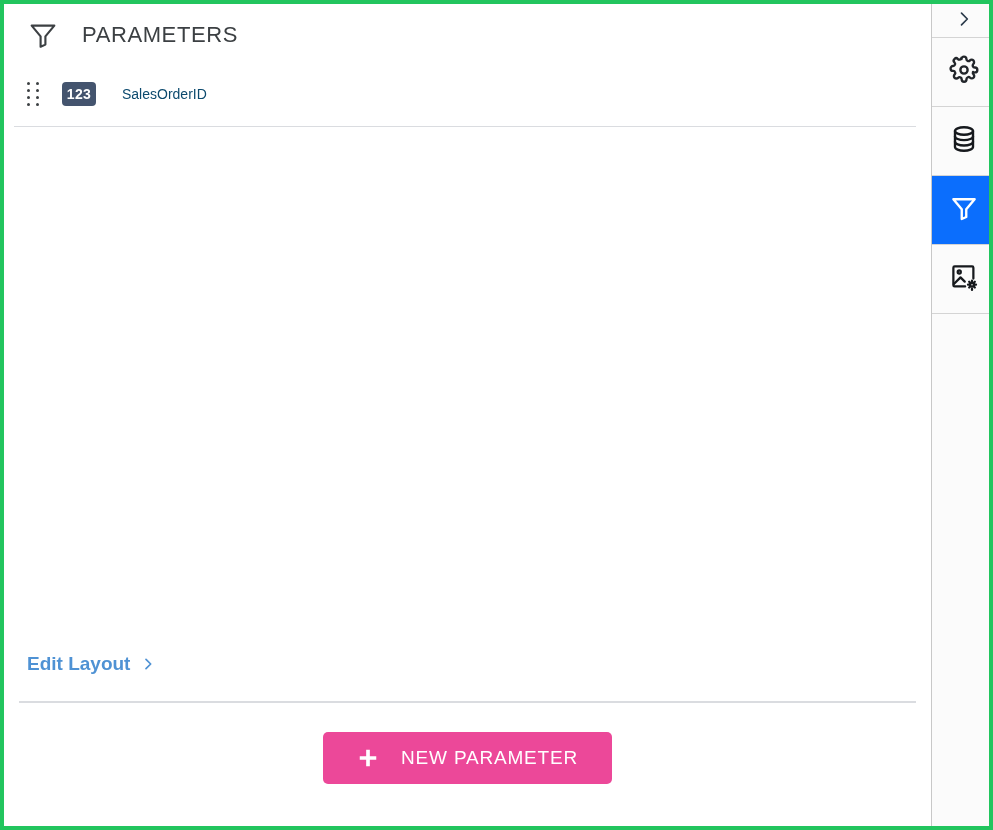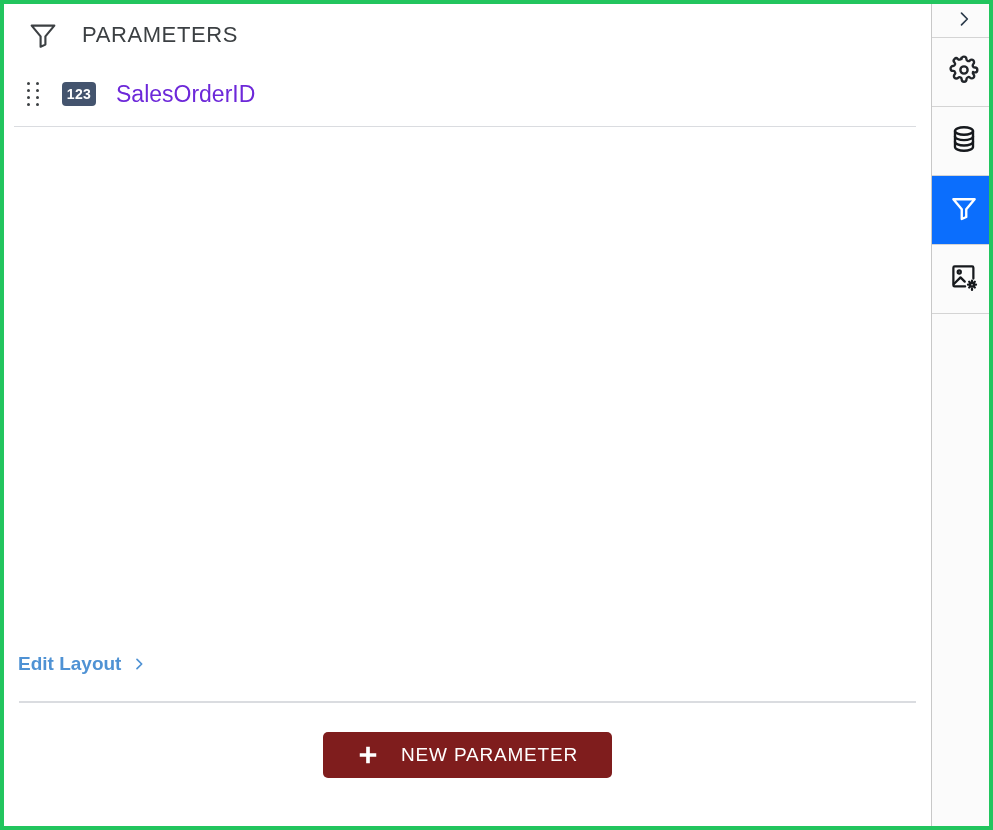--- a/index.html
+++ b/index.html
@@ -98,40 +98,40 @@
     font-size: 14px;
     font-weight: bold;
     letter-spacing: 0.4px;
     display: flex;
     align-items: center;
     justify-content: center;
     flex: 0 0 auto;
     box-sizing: border-box;
   }
   .param-name {
-    margin-left: 20px;
-    font-size: 23px;
-    color: #6d28d9;
+    margin-left: 26px;
+    font-size: 14px;
+    color: #0c4a6e;
     white-space: nowrap;
   }
 
   .list-divider {
     height: 1px;
     background: #dadce0;
     margin: 10px 15px 0 10px;
   }
 
   
   .panel-body {
     height: 526px;
   }
 
   
   .edit-layout-wrap {
-    padding-left: 14px;
+    padding-left: 23px;
   }
   .edit-layout {
     display: inline-flex;
     align-items: center;
     gap: 10px;
     color: #4f92d4;
     font-size: 19px;
     font-weight: bold;
     cursor: pointer;
     text-decoration: none;
@@ -153,25 +153,25 @@
     display: flex;
     align-items: center;
     justify-content: center;
     padding-top: 29px;
   }
   .new-param-btn {
     display: inline-flex;
     align-items: center;
     justify-content: center;
     gap: 22px;
-    height: 46px;
+    height: 52px;
     padding: 0 34px;
     border: none;
     border-radius: 5px;
-    background: #7f1d1d;
+    background: #ec4899;
     color: #ffffff;
     font-family: "Liberation Sans", sans-serif;
     font-size: 19px;
     letter-spacing: 0.8px;
     cursor: pointer;
     white-space: nowrap;
   }
   .new-param-btn .plus {
     display: inline-flex;
     align-items: center;

